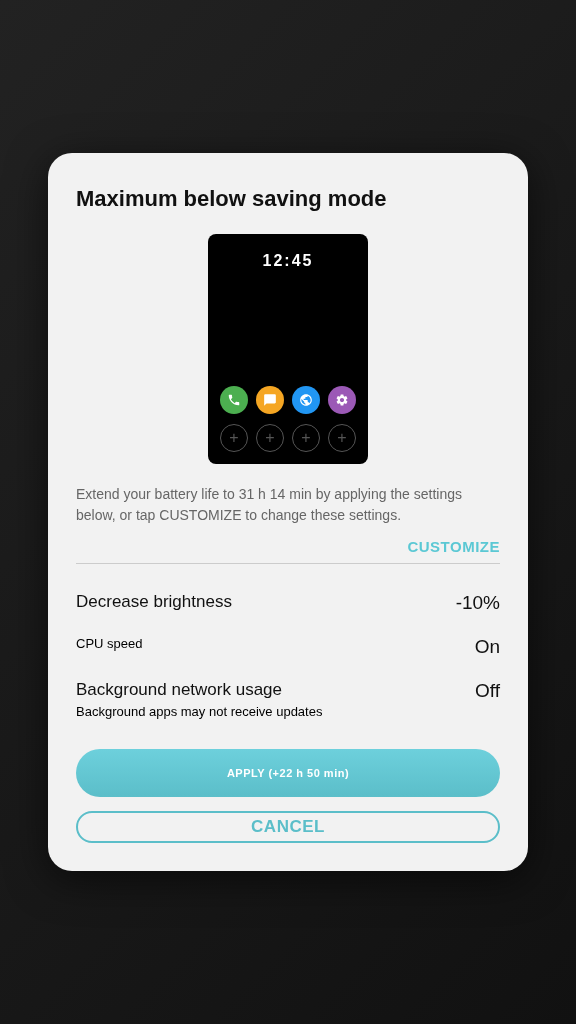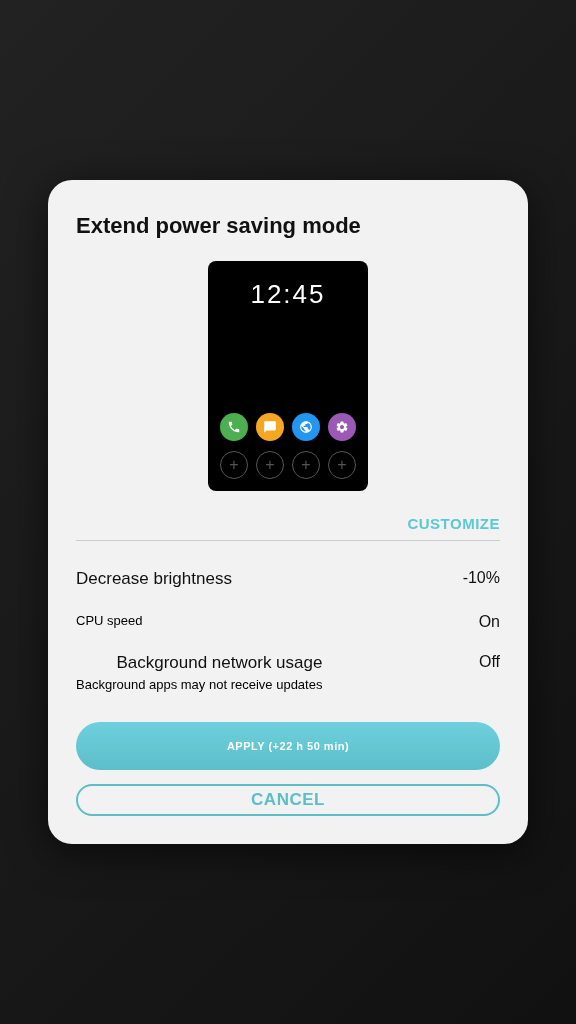--- a/index.html
+++ b/index.html
@@ -59,22 +59,22 @@
       display: flex;
       flex-direction: column;
       align-items: center;
       justify-content: flex-start;
       padding: 18px 12px 12px 12px;
       position: relative;
     }
 
     .phone-time {
       color: #fff;
-      font-size: 26px;
-      font-weight: 400;
+      font-size: 16px;
+      font-weight: 700;
       letter-spacing: 2px;
       margin-bottom: auto;
     }
 
     .phone-bottom {
       width: 100%;
     }
 
     .app-icons-row {
       display: flex;
@@ -150,38 +150,37 @@
       border-bottom: none;
     }
 
     .setting-row + .setting-row {
       border-top: none;
     }
 
     .setting-left {
       display: flex;
       flex-direction: column;
-      align-items: flex-end;
     }
 
     .setting-name {
       font-size: 17px;
       font-weight: 500;
       color: #111;
       line-height: 1.4;
     }
 
     .setting-sub {
       font-size: 13px;
       color: #000000;
       margin-top: 2px;
     }
 
     .setting-value {
-      font-size: 16px;
+      font-size: 19px;
       font-weight: 400;
       color: #111;
       white-space: nowrap;
       margin-top: 2px;
     }
 
     .settings-area {
       margin-bottom: 20px;
     }
 
@@ -219,21 +218,21 @@
     }
   </style>
 </head>
 <body>
 
 <div class="dialog-overlay">
   <div class="bg-blur"></div>
 
   <div class="dialog">
 
-    <div class="dialog-title">Extend power saving mode</div>
+    <div class="dialog-title">Maximum below saving mode</div>
 
     <div class="phone-preview">
       <div class="phone-time">12:45</div>
       <div class="phone-bottom">
         <div class="app-icons-row">
           <div class="app-icon phone">
             <svg width="14" height="14" viewBox="0 0 24 24" fill="white">
               <path d="M6.62 10.79a15.05 15.05 0 006.59 6.59l2.2-2.2a1 1 0 011.01-.24c1.12.37 2.33.57 3.58.57a1 1 0 011 1V20a1 1 0 01-1 1C10.61 21 3 13.39 3 4a1 1 0 011-1h3.5a1 1 0 011 1c0 1.25.2 2.45.57 3.58a1 1 0 01-.25 1.01l-2.2 2.2z"></path>
             </svg>
           </div>
@@ -255,20 +254,21 @@
         </div>
         <div class="add-icons-row">
           <div class="add-icon">+</div>
           <div class="add-icon">+</div>
           <div class="add-icon">+</div>
           <div class="add-icon">+</div>
         </div>
       </div>
     </div>
 
+    <p class="description">Extend your battery life to 31 h 14 min by applying the settings below, or tap CUSTOMIZE to change these settings.</p>
 
     <span class="customize-btn">CUSTOMIZE</span>
 
     <div class="divider"></div>
 
     <div class="settings-area">
 
       <div class="setting-row">
         <div class="setting-left">
           <span class="setting-name">Decrease brightness</span>

